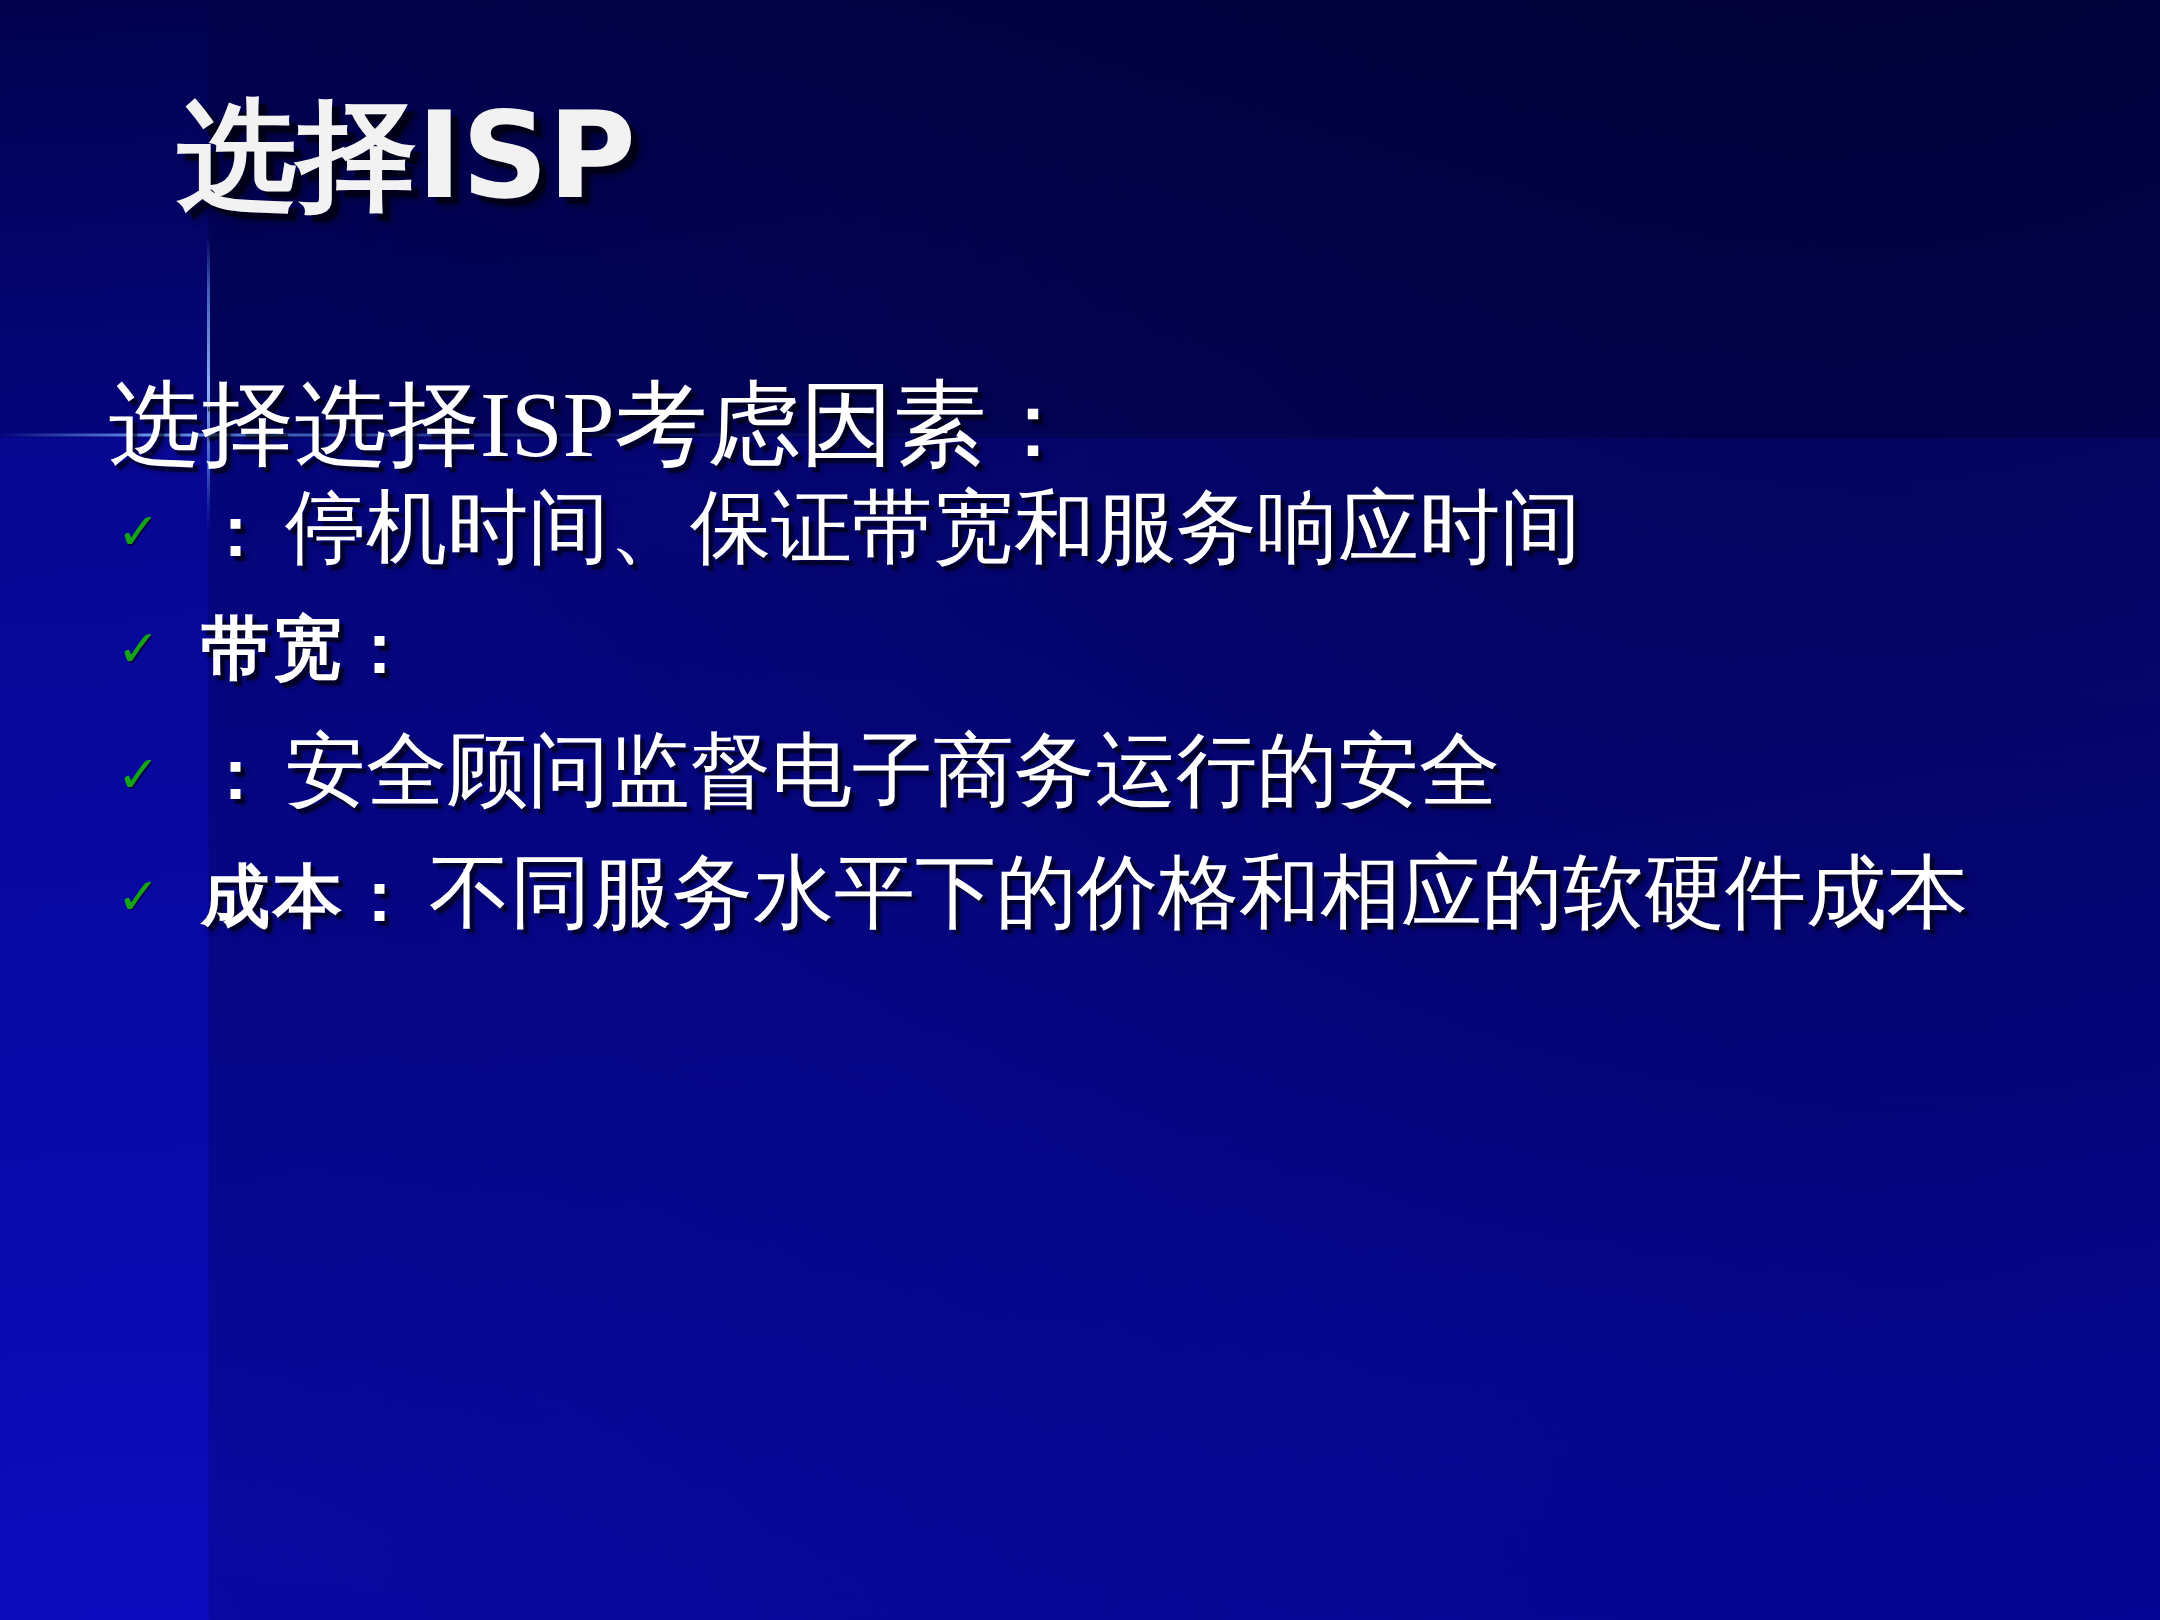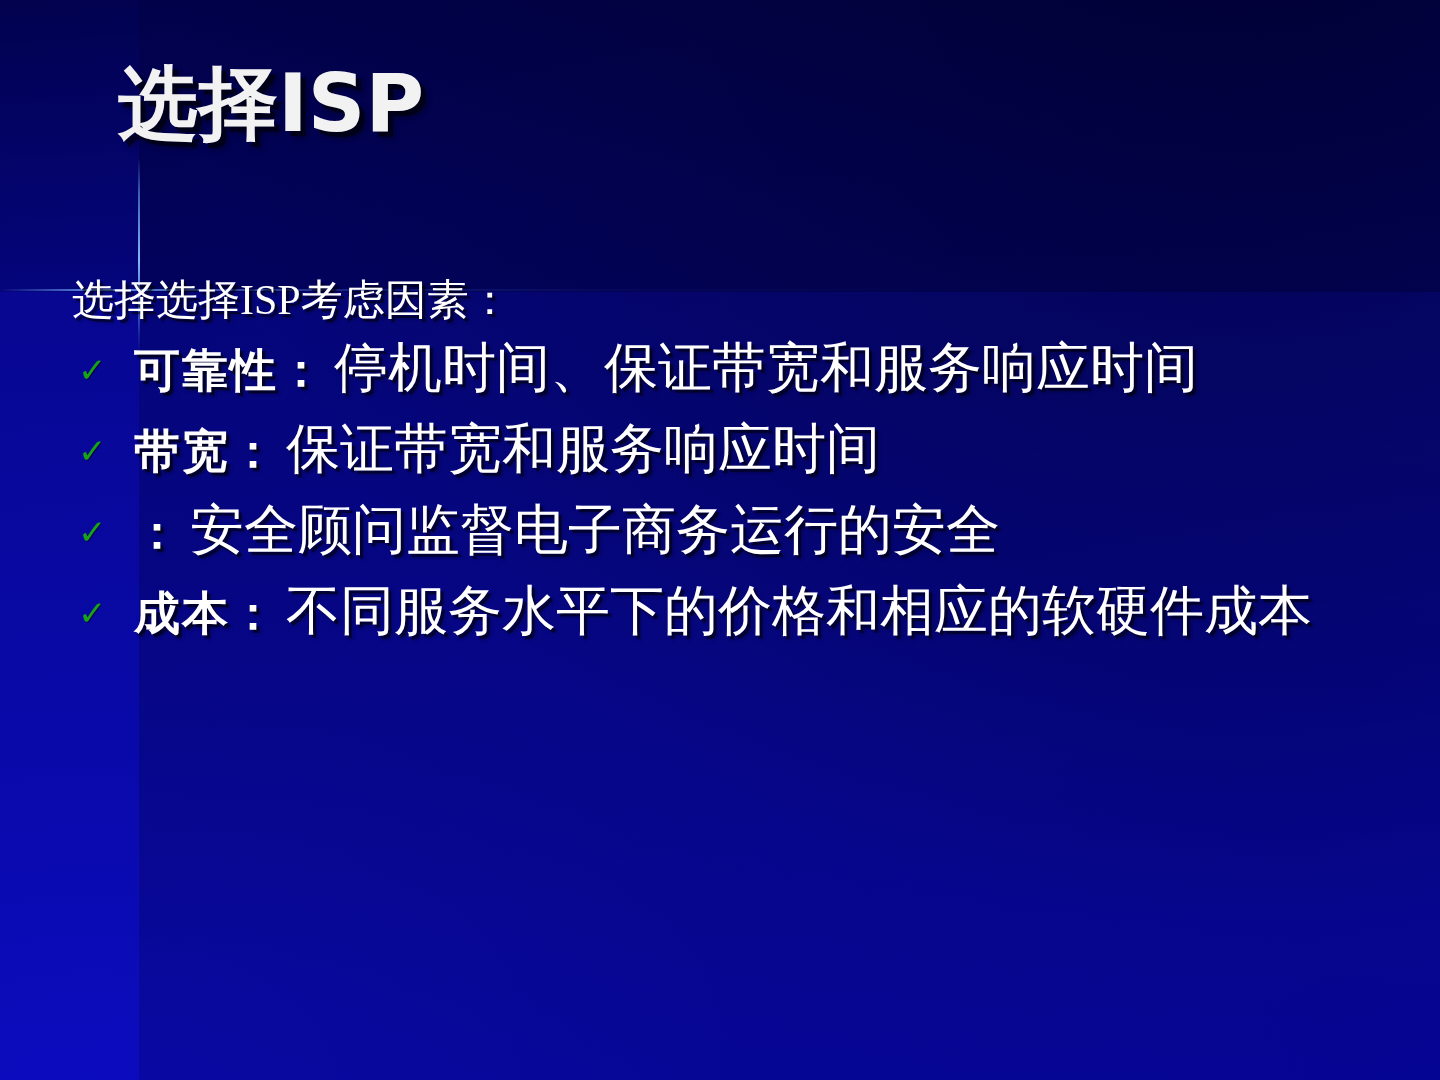--- a/index.html
+++ b/index.html
@@ -105,26 +105,25 @@
 
   
   .body {
     position: absolute;
     left: 72px;
     top: 248px;
     width: 1350px;
   }
   .lead {
     font-family: "Liberation Serif", "DejaVu Serif", serif;
-    font-size: 42px;
+    font-size: 62px;
     line-height: 72px;
     color: #ffffff;
     text-shadow: 3px 3px 0 rgba(0,0,0,0.50), 4px 4px 3px rgba(0,0,0,0.30);
     white-space: nowrap;
-    margin-top: 16px;
   }
   .bullets {
     margin: 0;
     padding: 0;
     list-style: none;
   }
   .bullet {
     display: flex;
     align-items: baseline;
     height: 81px;
@@ -189,30 +188,28 @@
   <div class="title">选择ISP</div>
 
   <div class="body">
 
     <div class="lead">选择选择ISP考虑因素：</div>
 
     <ul class="bullets">
 
       <li class="bullet">
         <span class="check">✓</span>
-        <span class="term">可靠性</span>
         <span class="sep">：</span>
         <span class="desc">停机时间、保证带宽和服务响应时间</span>
       </li>
 
       <li class="bullet">
         <span class="check">✓</span>
         <span class="term">带宽</span>
         <span class="sep">：</span>
-        <span class="desc">保证带宽和服务响应时间</span>
       </li>
 
       <li class="bullet">
         <span class="check">✓</span>
         <span class="sep">：</span>
         <span class="desc">安全顾问监督电子商务运行的安全</span>
       </li>
 
       <li class="bullet">
         <span class="check">✓</span>

